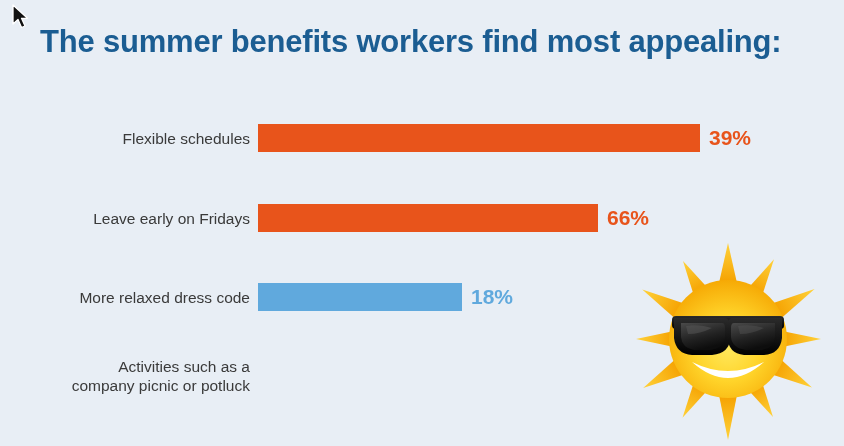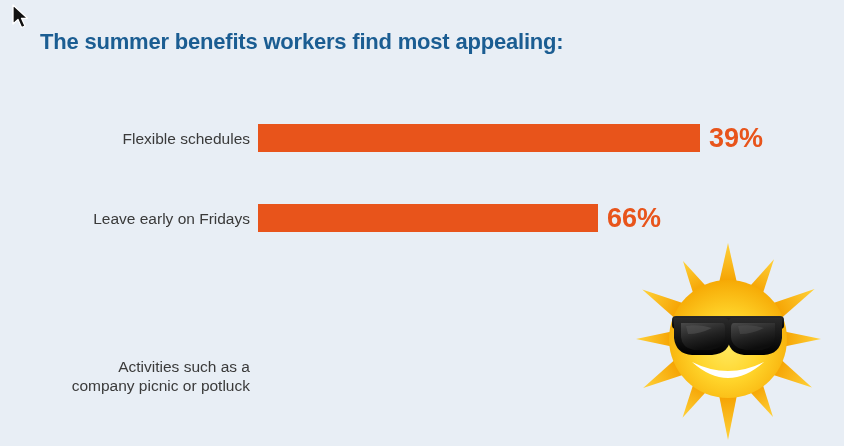--- a/index.html
+++ b/index.html
@@ -21,21 +21,21 @@
     width: 844px;
     height: 446px;
     background: #e8eef5;
   }
 
   
   .chart-title {
     position: absolute;
     left: 40px;
     top: 22px;
-    font-size: 22px;
+    font-size: 31px;
     font-weight: bold;
     color: #1b5d92;
     letter-spacing: -0.2px;
     white-space: nowrap;
     line-height: 40px;
   }
 
   
   .chart {
     position: absolute;
@@ -78,21 +78,21 @@
 
   .bar {
     height: 28px;
     border-radius: 0;
   }
 
   .bar-value {
     position: absolute;
     top: 50%;
     transform: translateY(-50%);
-    font-size: 27px;
+    font-size: 21px;
     font-weight: bold;
     white-space: nowrap;
   }
 
   
   .sun-wrap {
     position: absolute;
     left: 604px;
     top: 238px;
     width: 250px;
@@ -128,20 +128,27 @@
     </div>
 
     <div class="bar-row r1">
       <div class="cat-label">Leave early on Fridays</div>
       <div class="bar-track">
         <div class="bar" style="width: 340px; background: rgb(232, 84, 27);"></div>
         <div class="bar-value" style="left: 349px; color: rgb(232, 84, 27);">66%</div>
       </div>
     </div>
 
+    <div class="bar-row r2">
+      <div class="cat-label">More relaxed dress code</div>
+      <div class="bar-track">
+        <div class="bar" style="width: 204px; background: rgb(96, 169, 221);"></div>
+        <div class="bar-value" style="left: 213px; color: rgb(96, 169, 221);">18%</div>
+      </div>
+    </div>
 
     <div class="bar-row r3">
       <div class="cat-label">Activities such as a
 company picnic or potluck</div>
     </div>
 
   </div>
 
   <div class="sun-wrap">
     <svg width="250" height="205" viewBox="0 0 250 205" xmlns="http://www.w3.org/2000/svg">

